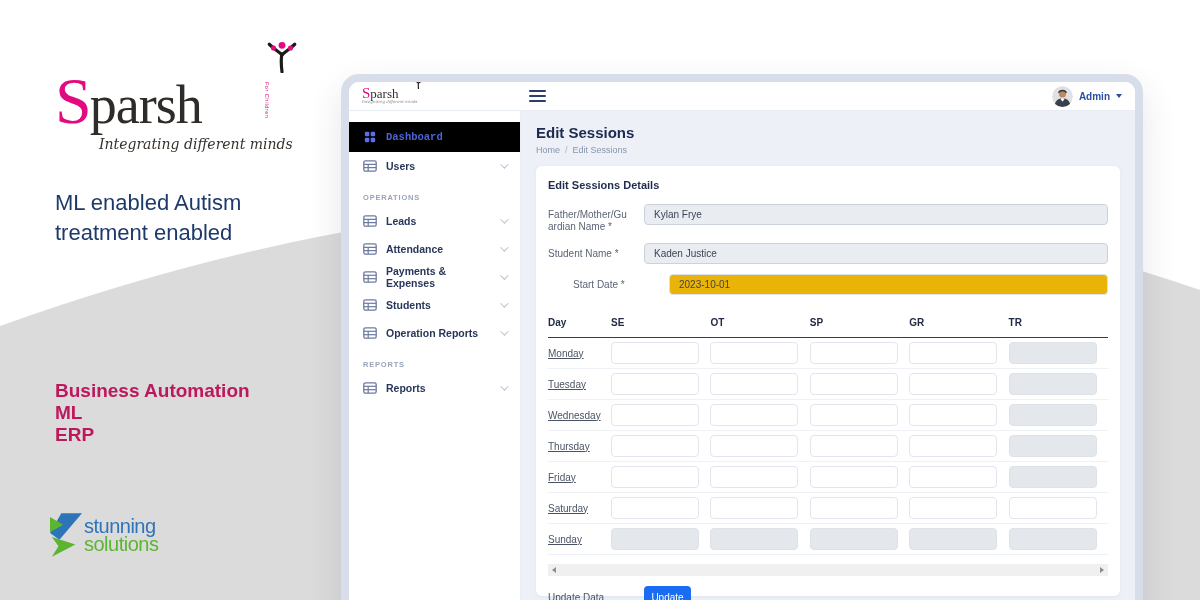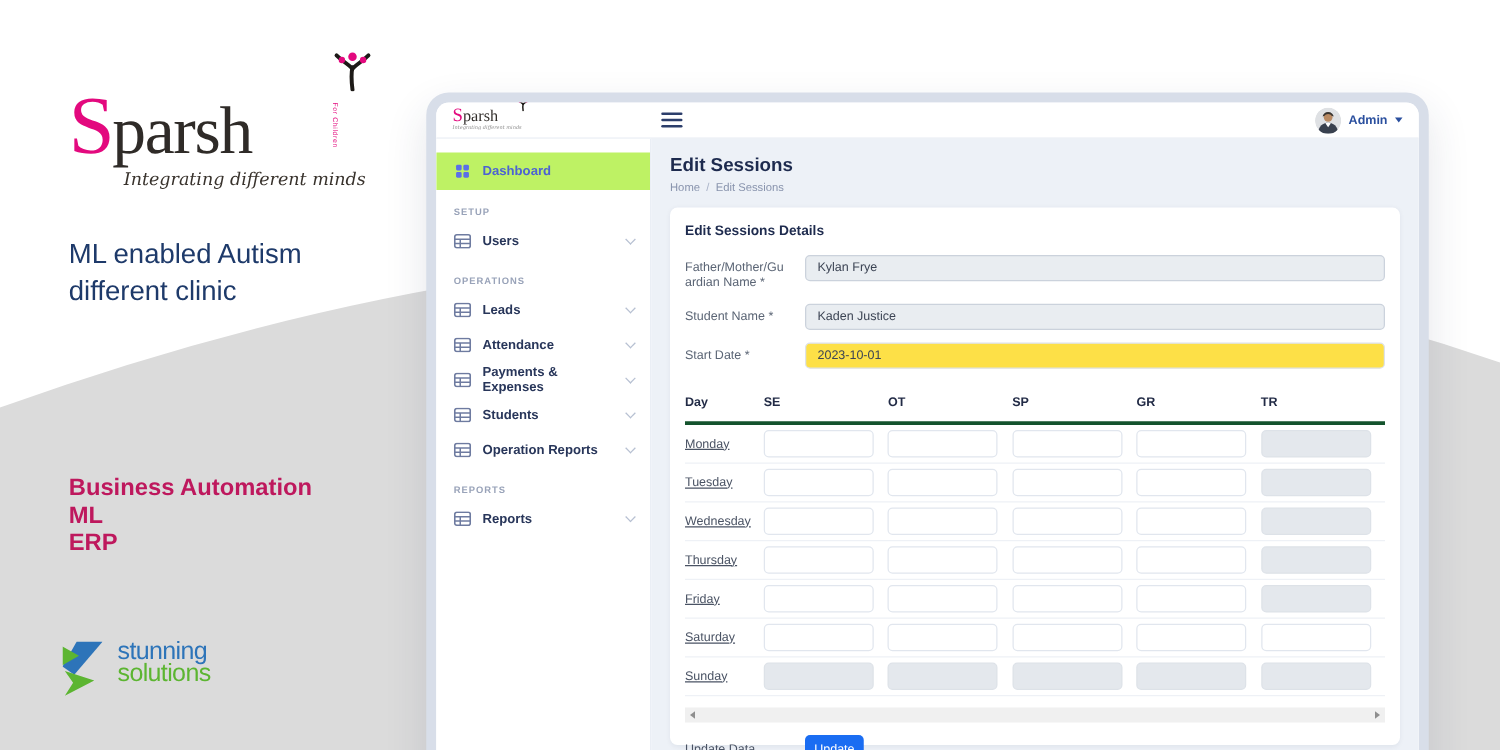--- a/index.html
+++ b/index.html
@@ -23,21 +23,21 @@
                   font-size:5.5px; color:#e3097e; letter-spacing:.5px;
                   font-family:"Liberation Sans", sans-serif; }
   .tagline { margin-top:2px; margin-left:44px; font-family:"DejaVu Serif", serif;
              font-style:italic; font-size:14px; color:#38322c; }
 
   .headline { position:absolute; left:55px; top:188px; font-size:22px; line-height:30px;
               color:#1e3a6a; }
   .features { position:absolute; left:55px; top:380px; font-size:19px; line-height:22px;
               font-weight:bold; color:#be185d; }
 
-  .vendor { position:absolute; left:50px; top:512px; display:flex; gap:12px; }
+  .vendor { position:absolute; left:50px; top:512px; display:flex; align-items:center; gap:2px; }
   .vmark { width:32px; height:46px; flex:none; }
   .vtext { line-height:18px; font-size:20px; letter-spacing:-0.5px; }
   .vtext .v1 { color:#2d74b9; }
   .vtext .v2 { color:#5cb531; }
 
   
   .window { position:absolute; left:341px; top:74px; width:802px; height:640px;
             background:#ffffff; border:8px solid #d8dee9; border-radius:18px;
             box-shadow:0 14px 34px rgba(40,50,80,.12); display:flex; flex-direction:column;
             overflow:hidden; }
@@ -60,21 +60,21 @@
   .caret { width:0; height:0; border-left:3.5px solid transparent; border-right:3.5px solid transparent;
            border-top:4px solid #2a4f9e; }
 
   .app-body { flex:1; display:flex; min-height:0; }
 
   
   .sidebar { width:172px; flex:none; background:#fff; border-right:1px solid #eaeef5;
              padding-top:11px; }
   .s-item { height:28px; display:flex; align-items:center; gap:9px; padding:0 14px;
             font-size:10.5px; font-weight:bold; color:#28365a; cursor:pointer; }
-  .s-item.active { height:30px; background:#bef264; color:#4c63d2; }
+  .s-item.active { height:30px; background:#000000; color:#4c63d2;font-family:Liberation Mono, monospace; }
   .s-icon { width:14px; height:12px; flex:none; color:#6e7ba0; display:flex; align-items:center; }
   .s-item.active .s-icon { color:#5a6fe8; }
   .s-icon svg { width:100%; height:100%; }
   .chev { margin-left:auto; width:6px; height:6px; border:solid #b7c0d2; border-width:0 1.5px 1.5px 0;
           transform:rotate(45deg) translateY(-2px); }
   .s-section { padding:13px 14px 5px; font-size:7.5px; font-weight:bold; color:#99a3b9;
                letter-spacing:.8px; }
 
   
   .main { flex:1; background:#edf1f7; padding:13px 15px; min-width:0; }
@@ -85,25 +85,25 @@
   .card { margin-top:11px; background:#fff; border-radius:6px; padding:13px 12px;
           box-shadow:0 1px 4px rgba(20,30,60,.06); height:430px; }
   .card-heading { font-size:11px; font-weight:bold; color:#1e2b4e; margin-bottom:13px; }
 
   .f-row { display:grid; grid-template-columns:96px 1fr; align-items:start; margin-bottom:10px; }
   .f-label { font-size:10px; line-height:12px; color:#5b6575; padding-top:5px; padding-right:12px;
              overflow-wrap:anywhere; }
   .f-input { height:21px; width:100%; border-radius:4px; font-size:10px; padding:0 9px;
              font-family:"Liberation Sans", sans-serif; color:#3c4454; outline:none; }
   .f-input.st-disabled { background:#e9edf1; border:1px solid #cbd2dc; }
-  .f-input.st-enabled { background:#fde047; border:1px solid #dde2ea; }
-  .f-row:nth-child(3) { margin-bottom:13px; }
+  .f-input.st-enabled { background:#eab308; border:1px solid #dde2ea; }
+  .f-row:nth-child(3) { margin-bottom:13px;margin-left:25px; }
 
   .t-grid { display:grid; grid-template-columns:63px repeat(5,1fr); align-items:center; }
-  .t-head { padding:9px 0 9px; border-bottom:3px solid #14532d; }
+  .t-head { padding:9px 0 9px; border-bottom:1px solid #14532d; }
   .t-head span { font-size:10px; font-weight:bold; color:#222b46; }
   .t-row { height:31px; border-bottom:1px solid #eef1f6; }
   .t-day { font-size:10px; color:#4a5364;text-decoration:underline; }
   .t-cell input { width:88px; height:22px; border-radius:4px; outline:none; }
   .t-cell input.st-enabled { background:#fff; border:1px solid #e1e6ee; }
   .t-cell input.st-disabled { background:#e4e8ed; border:1px solid #dde2e8; }
 
   .hscroll { margin-top:9px; height:12px; background:#f0f0f0; display:flex;
              justify-content:space-between; align-items:center; padding:0 4px; cursor:pointer; }
   .arr { width:0; height:0; border-top:3px solid transparent; border-bottom:3px solid transparent; }
@@ -134,21 +134,21 @@
         <circle cx="8" cy="6.5" r="2.4" fill="#e3097e"></circle>
         <circle cx="24" cy="6.5" r="2.4" fill="#e3097e"></circle>
       </svg>
       <span class="for-children">For Children</span>
     </div>
     <div class="tagline">Integrating different minds</div>
   </div>
 
   <div class="headline">
     <div>ML enabled Autism</div>
-    <div>different clinic</div>
+    <div>treatment enabled</div>
   </div>
 
   <div class="features">
     <div>Business Automation</div>
     <div>ML</div>
     <div>ERP</div>
   </div>
 
   <div class="vendor">
     <svg class="vmark" viewBox="0 0 34 46">
@@ -209,21 +209,20 @@
               <g fill="currentColor">
                 <rect x="1" y="1" width="5.2" height="5.2" rx="1.3"></rect>
                 <rect x="7.8" y="1" width="5.2" height="5.2" rx="1.3"></rect>
                 <rect x="1" y="7.8" width="5.2" height="5.2" rx="1.3"></rect>
                 <rect x="7.8" y="7.8" width="5.2" height="5.2" rx="1.3"></rect>
               </g>
             </svg>
           </span>
           <span class="s-label">Dashboard</span>
         </div>
-        <div class="s-section">SETUP</div>
         <div class="s-item">
           <span class="s-icon">
             <svg viewBox="0 0 14 12">
               <rect x="0.8" y="0.8" width="12.4" height="10.4" rx="1.6" fill="none" stroke="currentColor" stroke-width="1.3"></rect>
               <line x1="0.8" y1="4.3" x2="13.2" y2="4.3" stroke="currentColor" stroke-width="1.2"></line>
               <line x1="0.8" y1="7.7" x2="13.2" y2="7.7" stroke="currentColor" stroke-width="1.2"></line>
               <line x1="5.2" y1="4.3" x2="5.2" y2="11.2" stroke="currentColor" stroke-width="1.2"></line>
             </svg>
           </span>
           <span class="s-label">Users</span>

